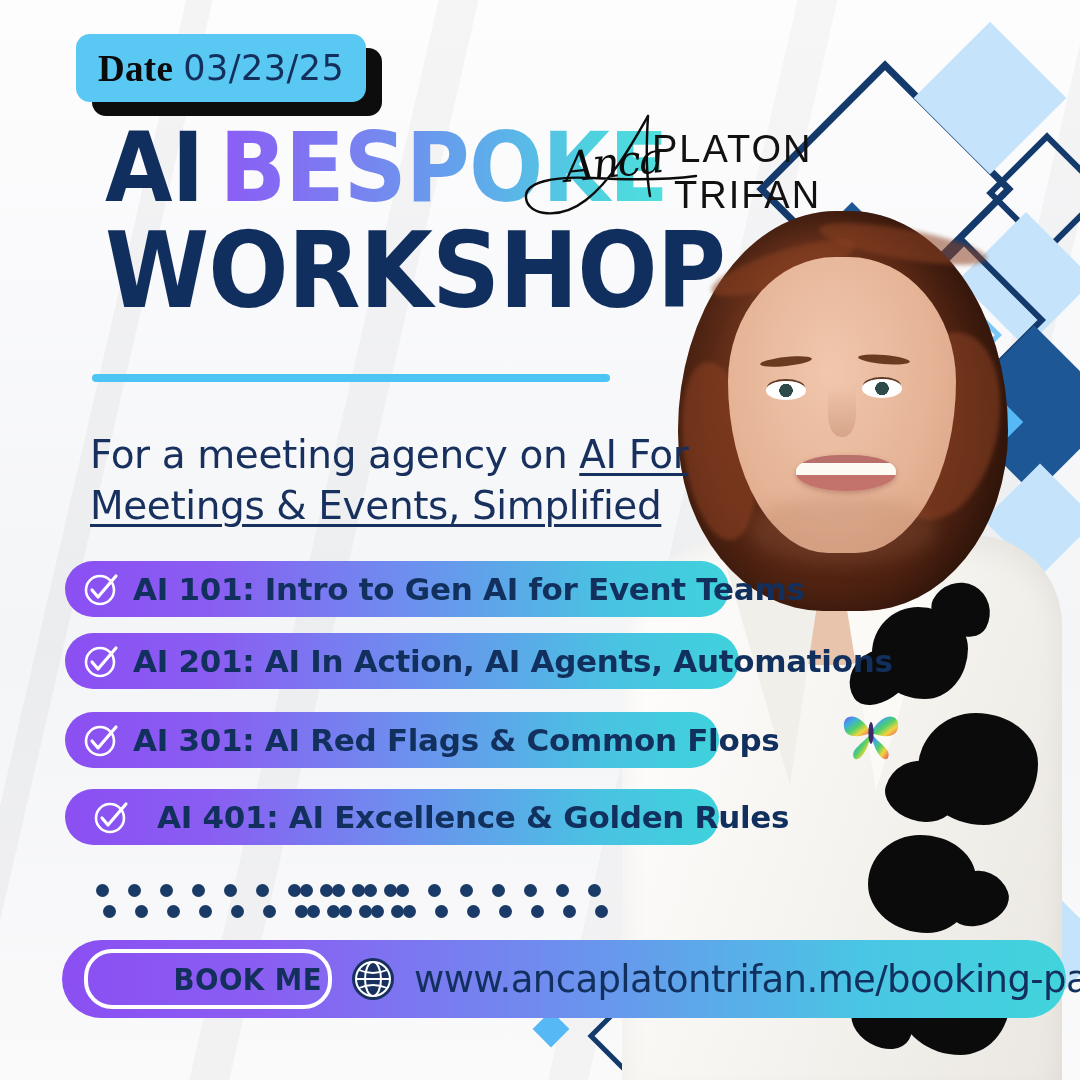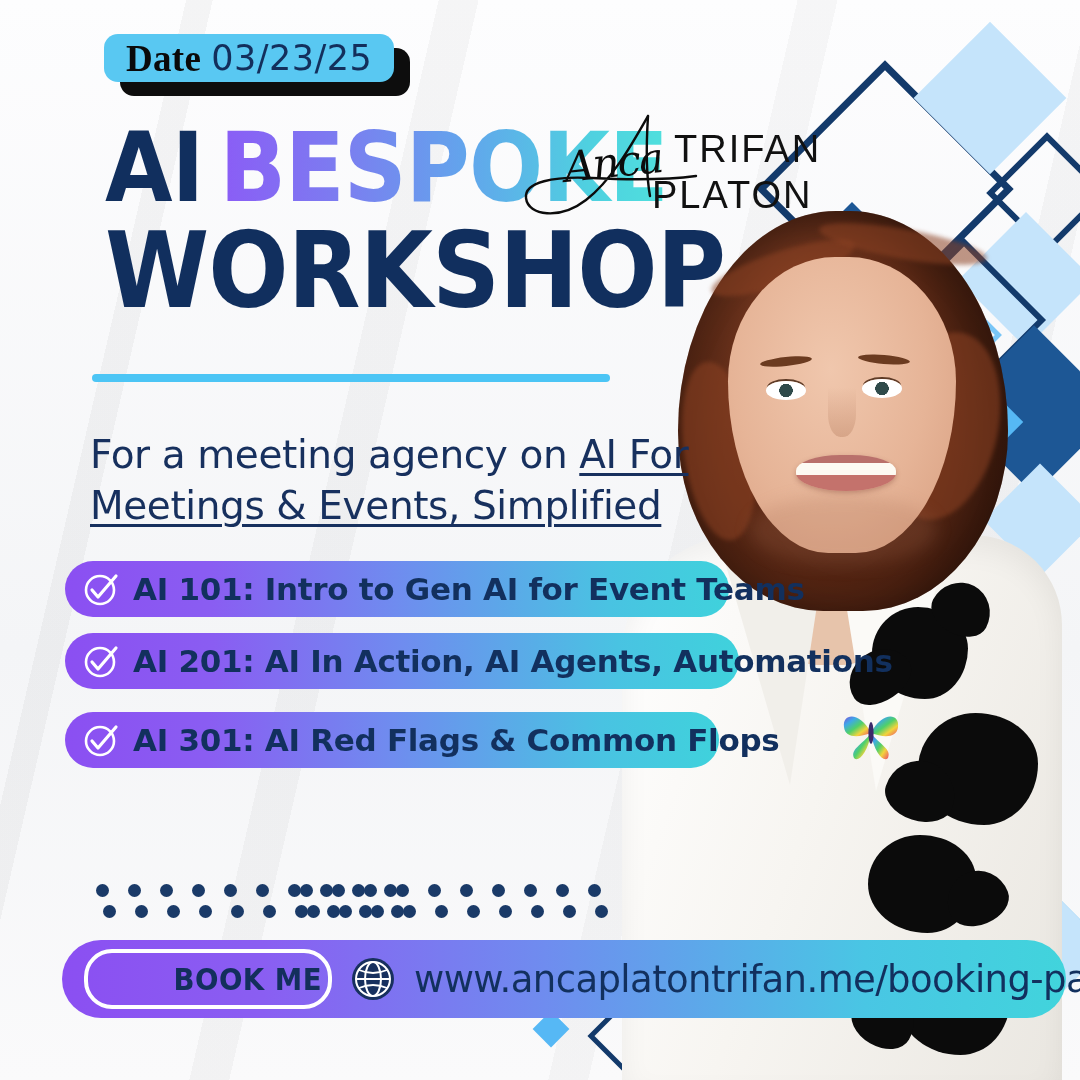--- a/index.html
+++ b/index.html
@@ -66,21 +66,21 @@
   .p-lapelR{position:absolute;left:236px;top:336px;width:0;height:0;
     border-left:40px solid transparent;border-right:74px solid transparent;border-top:250px solid #fbfaf7;}
   .p-chest{position:absolute;left:170px;top:340px;width:120px;height:120px;background:#e7c4ab;border-radius:0 0 40% 40%;}
   .p-necklace{position:absolute;left:192px;top:356px;width:86px;height:44px;border:3px solid #d8b257;border-top:none;border-radius:0 0 50% 50%;}
   .flower{position:absolute;background:#0b0b0b;border-radius:48% 52% 45% 55%/50% 45% 55% 50%;}
   .petal{position:absolute;background:#0b0b0b;border-radius:50% 50% 50% 50%/60% 60% 40% 40%;}
   .butterfly{position:absolute;left:838px;top:705px;width:66px;height:58px;}
 
   
   .date-badge{
-    position:absolute;left:104px;top:34px;height:48px;
+    position:absolute;left:76px;top:34px;height:68px;
     display:flex;align-items:center;gap:10px;
     padding:0 22px;border-radius:14px;
     background:#59c8f2;box-shadow:16px 14px 0 #0d0d0d;
   }
   .date-word{font-family:"Liberation Serif", serif;font-weight:700;font-size:37px;color:#0a0a0a;letter-spacing:.3px;}
   .date-val{font-family:"DejaVu Sans", sans-serif;font-weight:400;font-size:35px;color:#132f5c;letter-spacing:.5px;}
 
   
   .headline{position:absolute;left:105px;top:122px;width:560px;}
   .h-line{font-family:"DejaVu Sans", sans-serif;font-weight:700;font-size:97px;line-height:.94;
@@ -235,22 +235,22 @@
   </div>
   <div class="rule"></div>
 
   <div class="logo">
     <svg width="300" height="130" viewBox="0 0 300 130" style="position:absolute;left:0;top:0;">
       <path d="M128 12 C112 40 92 76 66 96 C40 116 8 112 6 94 C4 78 34 72 72 74 C112 76 146 76 176 72" fill="none" stroke="#0c0c0c" stroke-width="2.4" stroke-linecap="round"></path>
       <path d="M128 12 C126 44 126 70 130 92" fill="none" stroke="#0c0c0c" stroke-width="2.4" stroke-linecap="round"></path>
     </svg>
     <div class="logo-script" style="left:44px;top:34px;font-size:42px;">Anca</div>
     <div class="logo-name">
+      <div>PLATON</div>
       <div style="margin-left:22px;">TRIFAN</div>
-      <div>PLATON</div>
     </div>
   </div>
 
   <div class="subtitle">
     <span>For a meeting agency on </span><u>AI For Meetings &amp; Events, Simplified</u>
   </div>
 
   <div class="pill" style="top:561px;width:628px;">
     <svg class="check-ic" viewBox="0 0 40 40">
       <circle cx="19" cy="21" r="14" fill="none" stroke="#fff" stroke-width="2.6"></circle>
@@ -268,20 +268,27 @@
   </div>
 
   <div class="pill" style="top:712px;width:618px;">
     <svg class="check-ic" viewBox="0 0 40 40">
       <circle cx="19" cy="21" r="14" fill="none" stroke="#fff" stroke-width="2.6"></circle>
       <path d="M11 21 L17 28 L35 7" fill="none" stroke="#fff" stroke-width="3.2" stroke-linecap="round" stroke-linejoin="round"></path>
     </svg>
     <span class="pill-label">AI 301: AI Red Flags &amp; Common Flops</span>
   </div>
 
+  <div class="pill" style="top:789px;width:608px;padding-left:26px;">
+    <svg class="check-ic" viewBox="0 0 40 40">
+      <circle cx="19" cy="21" r="14" fill="none" stroke="#fff" stroke-width="2.6"></circle>
+      <path d="M11 21 L17 28 L35 7" fill="none" stroke="#fff" stroke-width="3.2" stroke-linecap="round" stroke-linejoin="round"></path>
+    </svg>
+    <span class="pill-label" style="margin-left:14px;">AI 401: AI Excellence &amp; Golden Rules</span>
+  </div>
 
   <div class="dots" style="left:96px;top:884px;">
     <div class="dot"></div>
       <div class="dot"></div>
     <div class="dot"></div>
       <div class="dot"></div>
     <div class="dot"></div>
       <div class="dot"></div>
     <div class="dot"></div>
       <div class="dot"></div>

